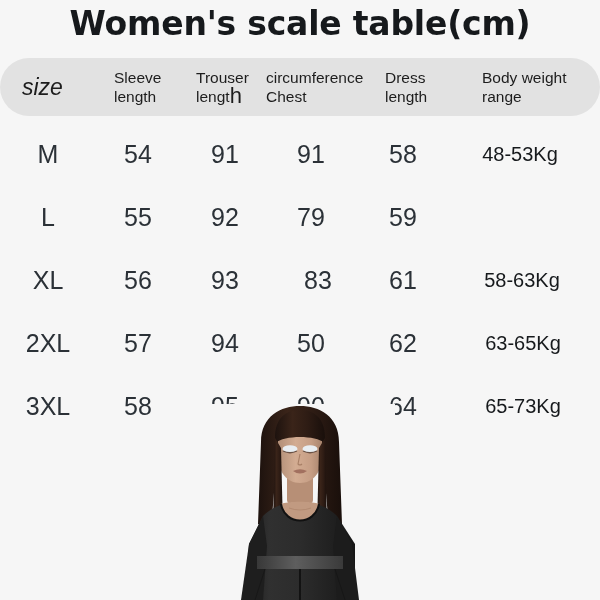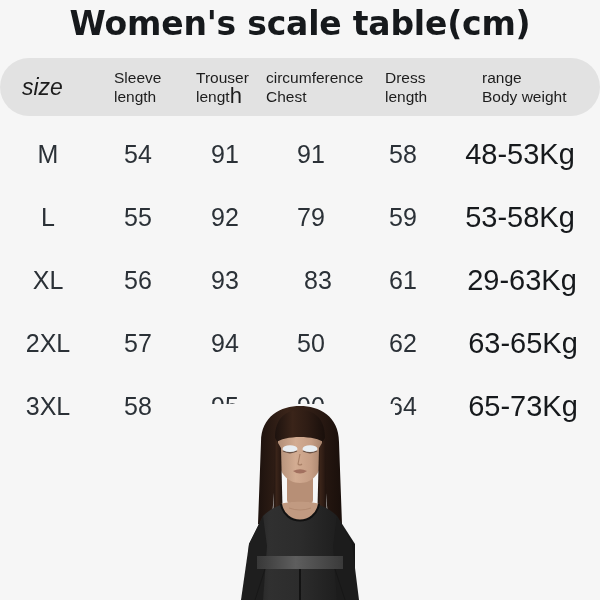--- a/index.html
+++ b/index.html
@@ -97,21 +97,21 @@
   }
   .cell.num {
     font-size: 25px;
     justify-content: center;
   }
   .cell.sizecol {
     font-size: 25px;
     justify-content: center;
   }
   .cell.weight {
-    font-size: 29px;
+    font-size: 20px;
     justify-content: center;
     color: #16191c;
   }
 
   
   .model-photo {
     position: absolute;
     left: 205px;
     top: 404px;
     width: 190px;
@@ -147,49 +147,48 @@
     <span class="hl">circumference</span>
     <span class="hl">Chest</span>
   </div>
 
   <div class="header-cell" style="left:385px;width:74px;">
     <span class="hl">Dress</span>
     <span class="hl">length</span>
   </div>
 
   <div class="header-cell" style="left:482px;width:110px;">
+    <span class="hl">Body weight</span>
     <span class="hl">range</span>
-    <span class="hl">Body weight</span>
   </div>
 
   <div class="data-row" style="top:123px;">
     <div class="cell sizecol" style="left:8px;width:80px;">M</div>
     <div class="cell num" style="left:98px;width:80px;">54</div>
     <div class="cell num" style="left:185px;width:80px;">91</div>
     <div class="cell num" style="left:271px;width:80px;">91</div>
     <div class="cell num" style="left:363px;width:80px;">58</div>
     <div class="cell weight" style="left:450px;width:140px;">48-53Kg</div>
   </div>
 
   <div class="data-row" style="top:186px;">
     <div class="cell sizecol" style="left:8px;width:80px;">L</div>
     <div class="cell num" style="left:98px;width:80px;">55</div>
     <div class="cell num" style="left:185px;width:80px;">92</div>
     <div class="cell num" style="left:271px;width:80px;">79</div>
     <div class="cell num" style="left:363px;width:80px;">59</div>
-    <div class="cell weight" style="left:450px;width:140px;">53-58Kg</div>
   </div>
 
   <div class="data-row" style="top:249px;">
     <div class="cell sizecol" style="left:8px;width:80px;">XL</div>
     <div class="cell num" style="left:98px;width:80px;">56</div>
     <div class="cell num" style="left:185px;width:80px;">93</div>
     <div class="cell num" style="left:278px;width:80px;">83</div>
     <div class="cell num" style="left:363px;width:80px;">61</div>
-    <div class="cell weight" style="left:452px;width:140px;">29-63Kg</div>
+    <div class="cell weight" style="left:452px;width:140px;">58-63Kg</div>
   </div>
 
   <div class="data-row" style="top:312px;">
     <div class="cell sizecol" style="left:8px;width:80px;">2XL</div>
     <div class="cell num" style="left:98px;width:80px;">57</div>
     <div class="cell num" style="left:185px;width:80px;">94</div>
     <div class="cell num" style="left:271px;width:80px;">50</div>
     <div class="cell num" style="left:363px;width:80px;">62</div>
     <div class="cell weight" style="left:453px;width:140px;text-align:center;">63-65Kg</div>
   </div>

